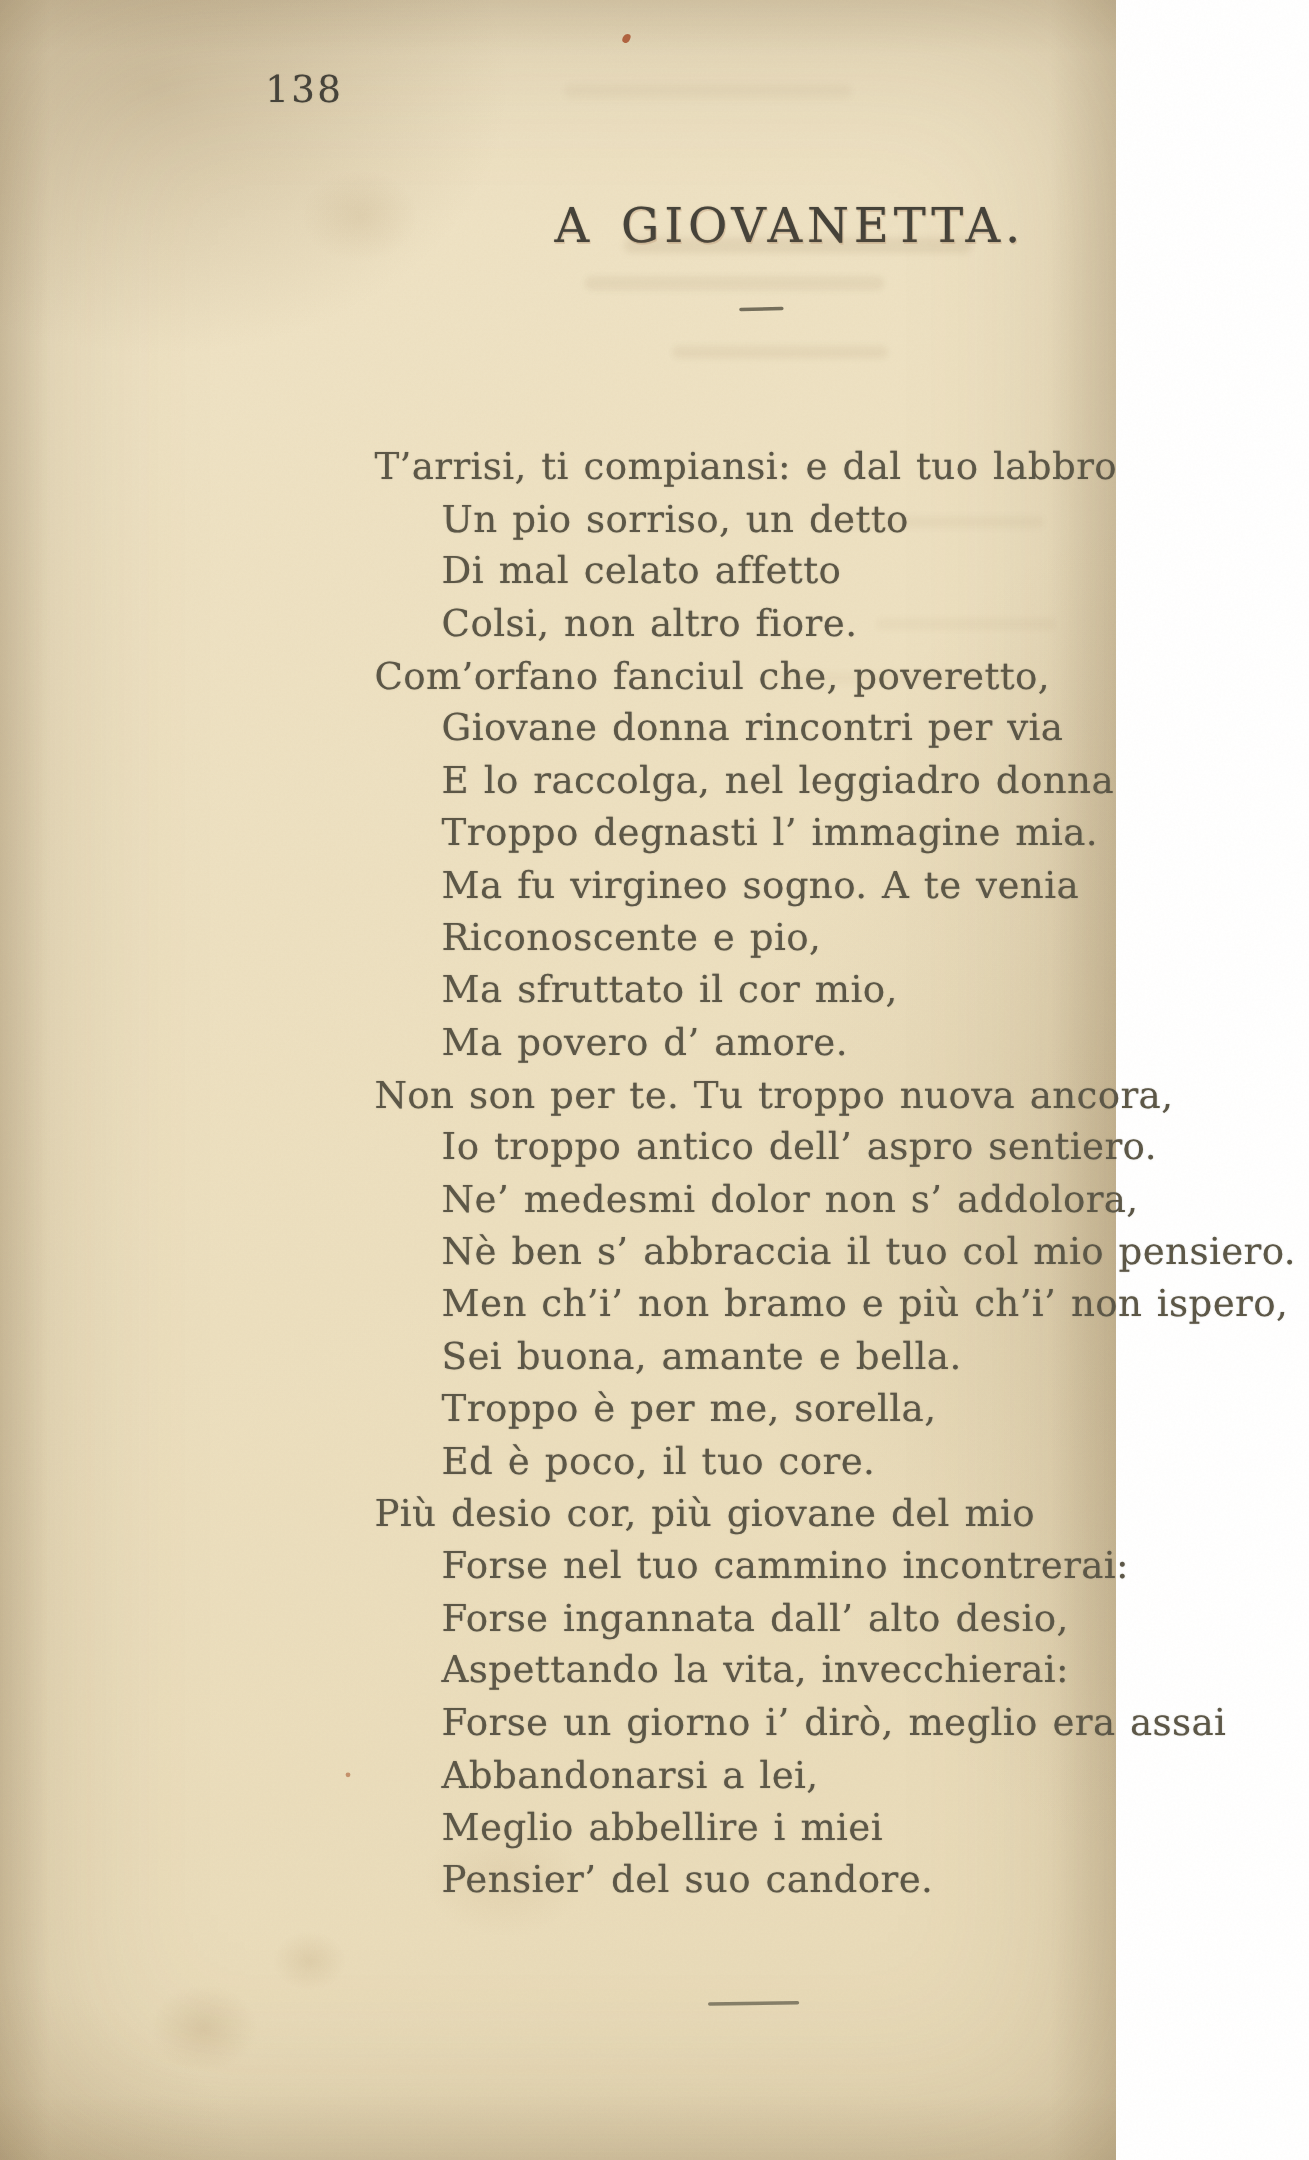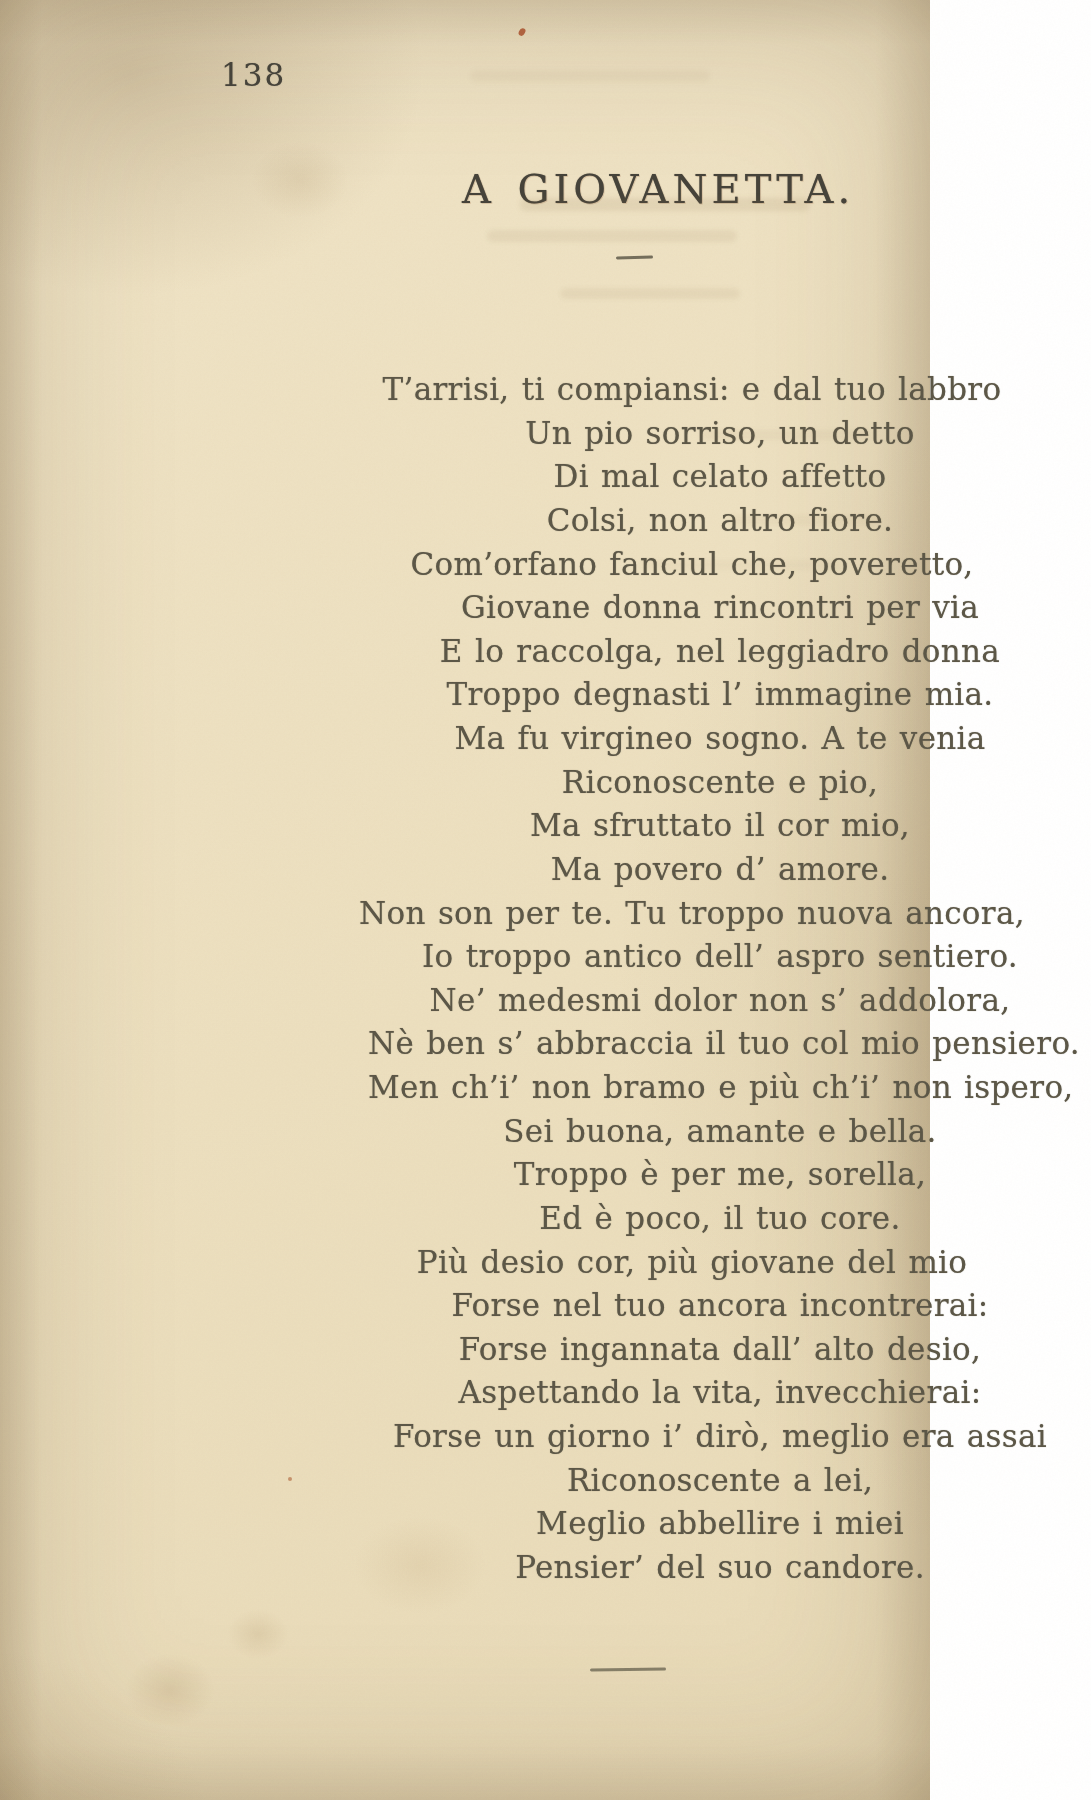--- a/index.html
+++ b/index.html
@@ -76,21 +76,20 @@
     opacity: .85;
     transform: rotate(-1.5deg);
     border-radius: 2px;
   }
 
   .poem {
     position: absolute;
     left: 312px;
     top: 368px;
     width: 760px;
-    text-align: center;
   }
 
   .poem .line {
     height: 43.63px;
     line-height: 43.63px;
     font-size: 31px;
     letter-spacing: 0.3px;
     word-spacing: 2px;
     color: var(--ink, #5c5747);
     text-shadow: 0 0 1px rgba(92,87,71,.55);
@@ -163,25 +162,25 @@
       <div class="line indent">Ma povero d’ amore.</div>
       <div class="line">Non son per te. Tu troppo nuova ancora,</div>
       <div class="line indent">Io troppo antico dell’ aspro sentiero.</div>
       <div class="line indent">Ne’ medesmi dolor non s’ addolora,</div>
       <div class="line indent">Nè ben s’ abbraccia il tuo col mio pensiero.</div>
       <div class="line indent">Men ch’i’ non bramo e più ch’i’ non ispero,</div>
       <div class="line indent">Sei buona, amante e bella.</div>
       <div class="line indent">Troppo è per me, sorella,</div>
       <div class="line indent">Ed è poco, il tuo core.</div>
       <div class="line">Più desio cor, più giovane del mio</div>
-      <div class="line indent">Forse nel tuo ancora incontrerai:</div>
+      <div class="line indent">Forse nel tuo cammino incontrerai:</div>
       <div class="line indent">Forse ingannata dall’ alto desio,</div>
       <div class="line indent">Aspettando la vita, invecchierai:</div>
       <div class="line indent">Forse un giorno i’ dirò, meglio era assai</div>
-      <div class="line indent">Riconoscente a lei,</div>
+      <div class="line indent">Abbandonarsi a lei,</div>
       <div class="line indent">Meglio abbellire i miei</div>
       <div class="line indent">Pensier’ del suo candore.</div>
     </div>
 
   <div class="end-rule"></div>
 
   <div class="ghost" style="left:470px; top:70px;  width:240px; height:12px; opacity:.5;"></div>
   <div class="ghost" style="left:520px; top:198px; width:290px; height:13px;"></div>
   <div class="ghost" style="left:487px; top:230px; width:250px; height:12px; opacity:.85;"></div>
   <div class="ghost" style="left:560px; top:288px; width:180px; height:11px; opacity:.8;"></div>

